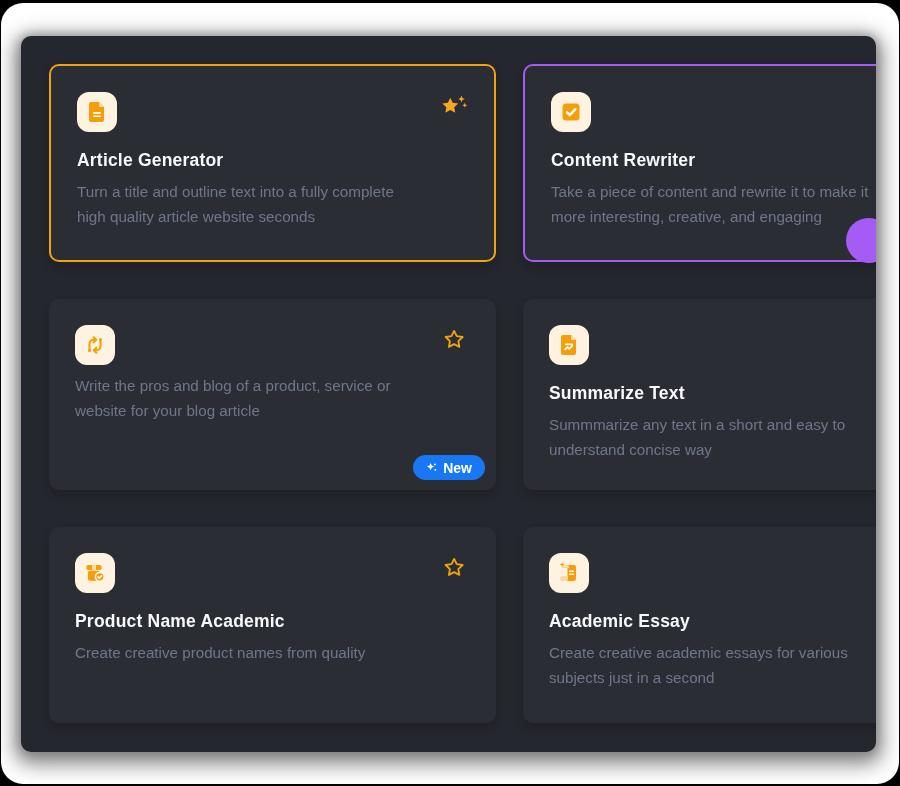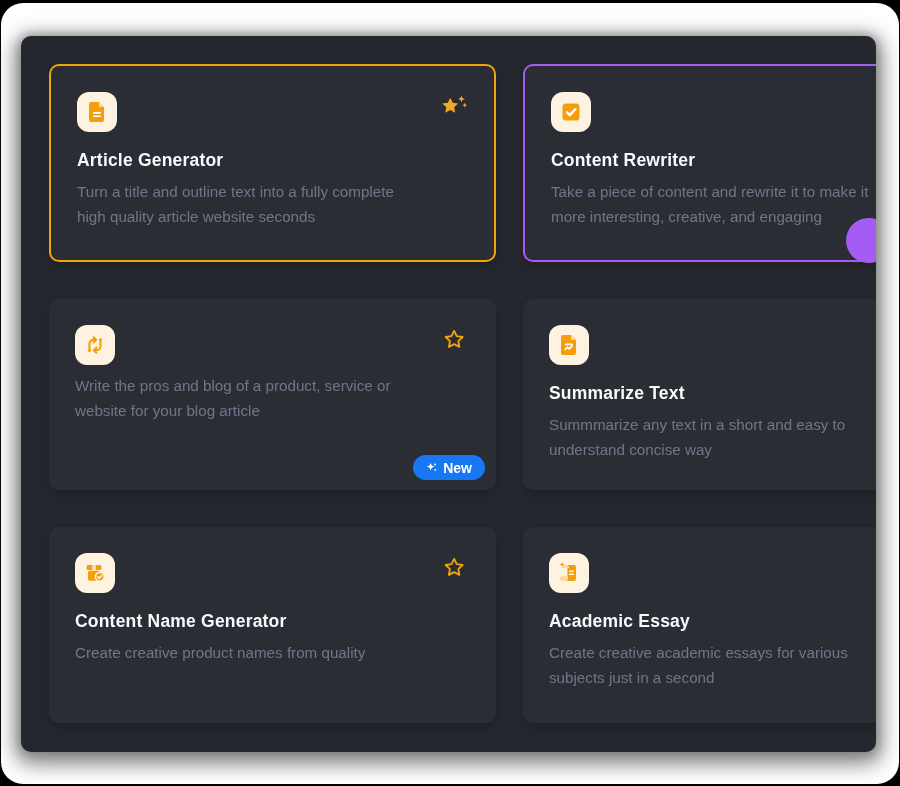--- a/index.html
+++ b/index.html
@@ -131,21 +131,21 @@
               <rect x="5" y="9.8" width="12" height="10" rx="1.8" fill="#f59e0b"></rect>
               <rect x="9" y="4" width="4" height="5.8" fill="#fcd9a0"></rect>
               <circle cx="16.8" cy="15.8" r="4.4" fill="#f59e0b" stroke="#fdf3e0" stroke-width="1.6"></circle>
               <path d="M15 15.9l1.3 1.3 2.3-2.5" fill="none" stroke="#ffffff" stroke-width="1.5" stroke-linecap="round" stroke-linejoin="round"></path>
             </svg>
           </div>
           <svg class="fav" viewBox="0 0 30 26">
             <path d="M13 3.2l2.8 5.7 6.3.9-4.6 4.4 1.1 6.2-5.6-3-5.6 3 1.1-6.2-4.6-4.4 6.3-.9z" fill="none" stroke="#f0a30a" stroke-width="2" stroke-linejoin="round"></path>
           </svg>
         </div>
-        <div class="card-title">Content Name Generator</div>
+        <div class="card-title">Product Name Academic</div>
         <div class="card-desc">
           <div>Create creative product names from quality</div>
         </div>
       </div>
 
       <div class="card">
         <div class="card-top">
           <div class="icon-tile">
             <svg viewBox="0 0 24 24">
               <path d="M9 4h8a2 2 0 0 1 2 2v11.5a2.5 2.5 0 0 1-2.5 2.5H8a2.5 2.5 0 0 0 2.5-2.5V6A2 2 0 0 0 9 4z" fill="#f59e0b"></path>

